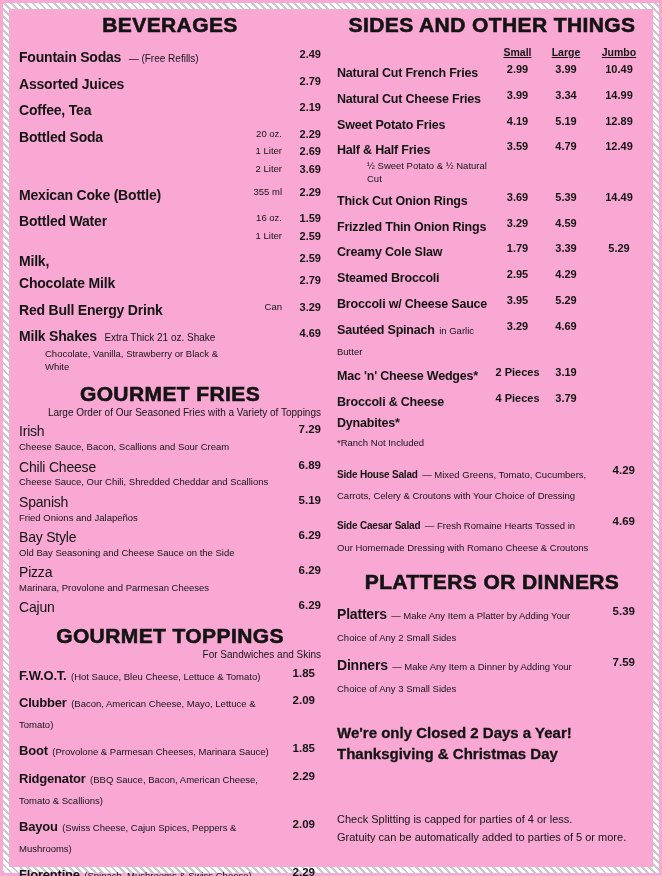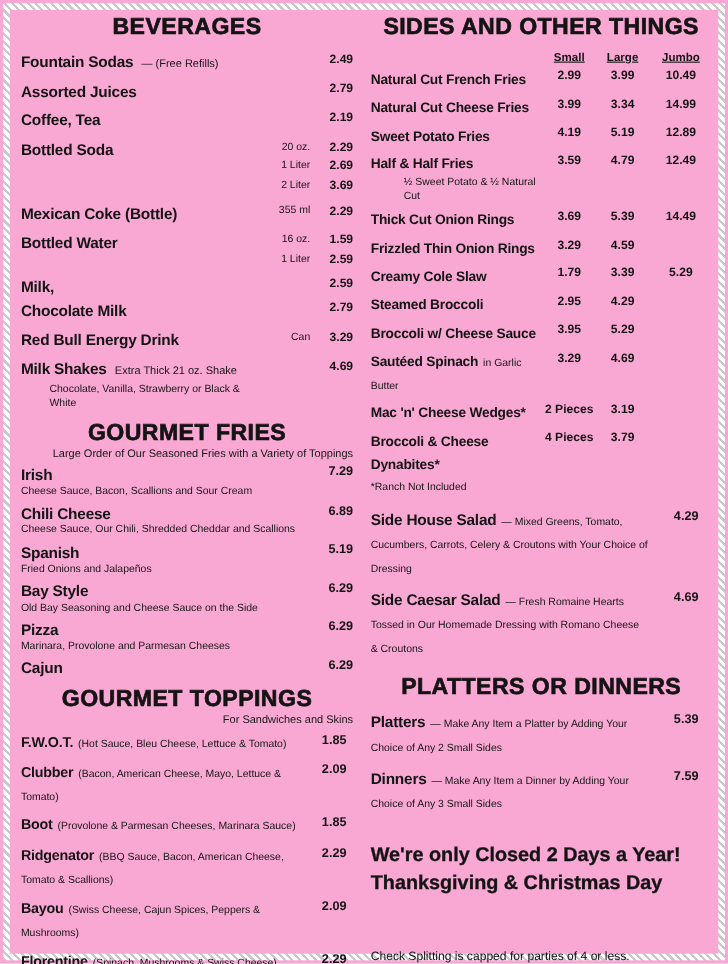--- a/index.html
+++ b/index.html
@@ -24,21 +24,21 @@
   .bev-note{font-size:10px;font-weight:400;margin-left:3px;}
   .bev-desc{font-size:9.5px;font-weight:400;margin-top:1px;margin-left:26px;}
   .bev-lines{display:flex;flex-direction:column;}
   .bev-line{display:flex;justify-content:flex-end;gap:9px;line-height:1.6;}
   .bev-size{font-size:9.5px;font-weight:400;min-width:38px;text-align:right;white-space:nowrap;}
   .bev-price{font-weight:700;font-size:11px;width:30px;text-align:right;}
 
   
   .fry-row{margin-bottom:6px;line-height:1.2;}
   .fry-head{display:flex;justify-content:space-between;align-items:flex-start;}
-  .fry-name{font-weight:700;font-size:14px;letter-spacing:-.2px;}
+  .fry-name{font-weight:400;font-size:14px;letter-spacing:-.2px;}
   .fry-price{font-weight:700;font-size:11.5px;width:30px;text-align:right;}
   .fry-desc{font-size:9.5px;font-weight:400;margin-top:1px;}
 
   
   .top-row{position:relative;padding-right:46px;margin-bottom:6.5px;line-height:1.3;}
   .top-name{font-weight:700;font-size:13px;letter-spacing:-.2px;}
   .top-desc{font-size:9.5px;font-weight:400;}
   .top-price{position:absolute;right:6px;top:1px;font-weight:700;font-size:11.5px;width:34px;text-align:right;}
 
   
@@ -46,27 +46,27 @@
   .size-col{font-weight:700;font-size:10.5px;text-decoration:underline;text-align:center;}
   .side-row{display:grid;grid-template-columns:1fr 47px 50px 56px;margin-bottom:5px;align-items:start;line-height:1.3;}
   .side-name{font-weight:700;font-size:12.5px;letter-spacing:-.2px;}
   .side-note{font-weight:400;font-size:9.5px;}
   .side-desc{font-size:9.5px;font-weight:400;padding-left:30px;}
   .side-val{font-weight:700;font-size:11px;text-align:center;white-space:nowrap;}
   .footnote{font-size:9.5px;font-weight:400;margin:-1px 0 14px;}
 
   
   .desc-row{position:relative;padding-right:58px;margin-bottom:8px;line-height:1.35;}
-  .desc-row .d-name{font-weight:700;font-size:14px;letter-spacing:-.2px;}
+  .desc-row .d-name{font-weight:700;font-size:10px;letter-spacing:-.2px;}
   .desc-row.big .d-name{font-size:14px;}
   .desc-row .d-desc{font-size:9.5px;font-weight:400;}
   .desc-row .d-price{position:absolute;right:12px;top:1px;font-weight:700;font-size:11.5px;width:38px;text-align:right;}
   .platters-title{margin-top:14px;}
 
-  .closed-note{font-weight:900;font-size:18px;line-height:1.4;margin-top:24px;-webkit-text-stroke:.3px #111;}
+  .closed-note{font-weight:900;font-size:15px;line-height:1.4;margin-top:24px;-webkit-text-stroke:.3px #111;}
   .policy-note{font-size:11px;font-weight:400;line-height:1.65;margin-top:46px;}
 </style>
 </head>
 <body>
 
 <div class="page">
   <div class="frame"></div>
   <div class="content">
 
     <div class="col col-left">

